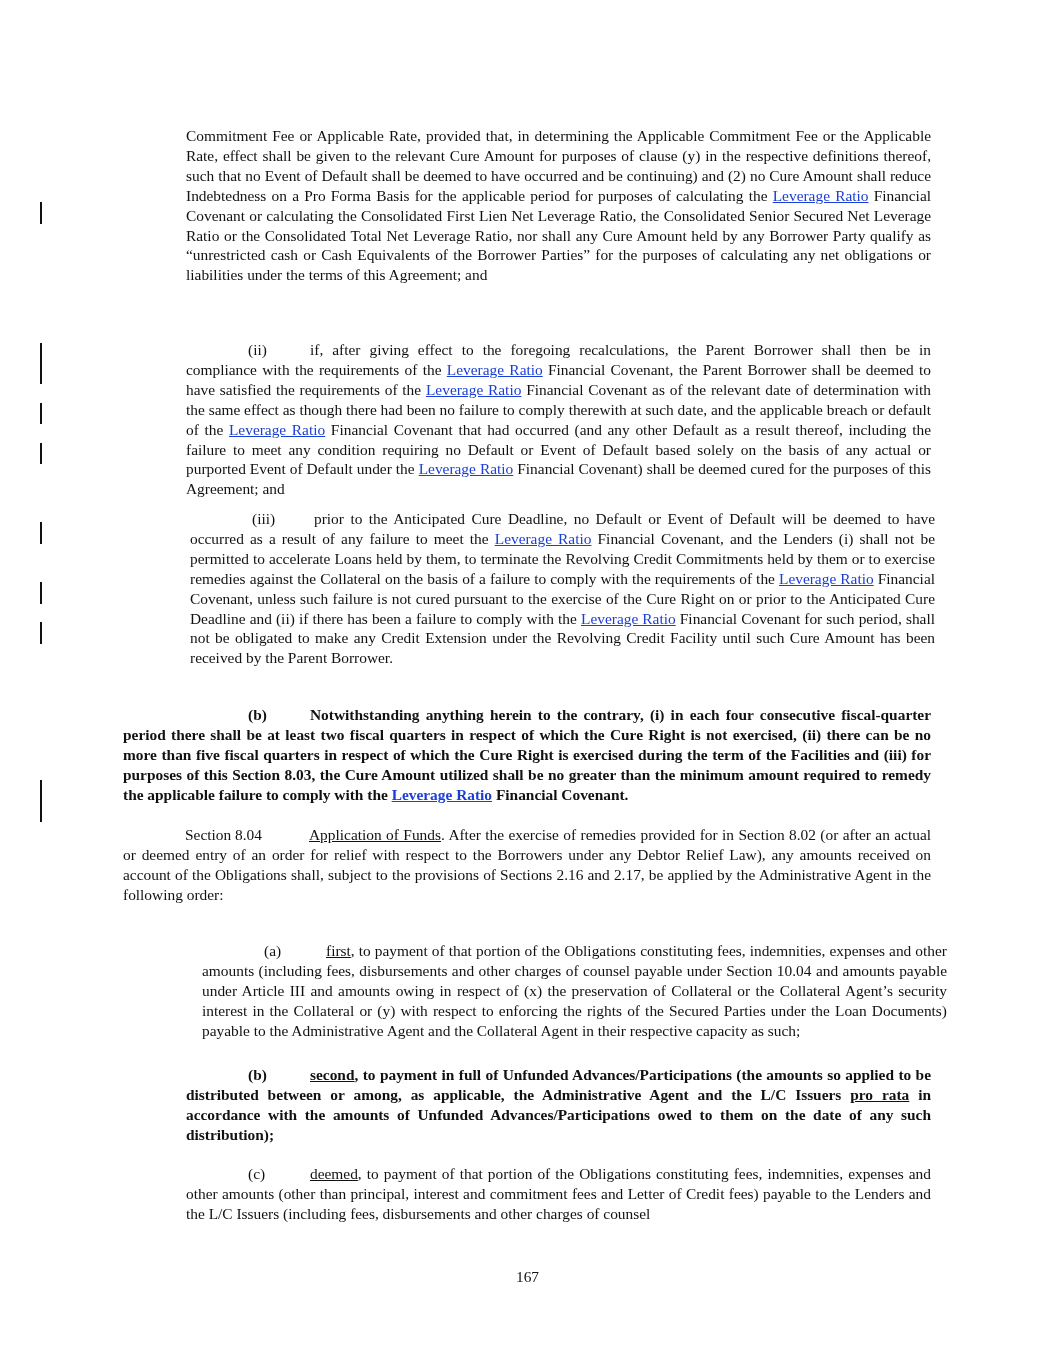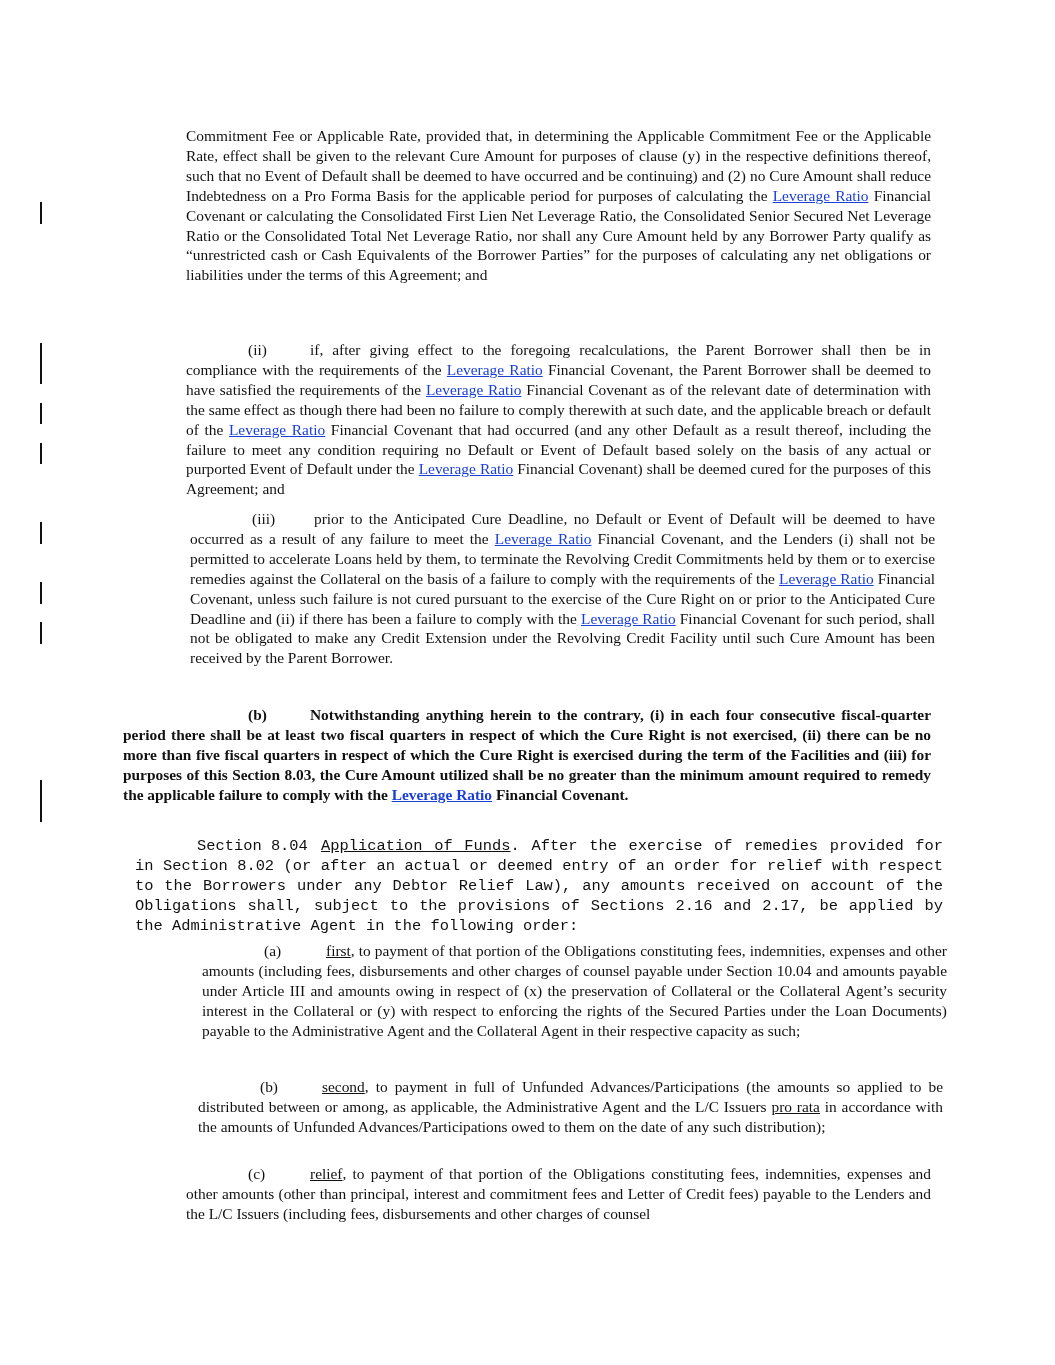--- a/index.html
+++ b/index.html
@@ -45,37 +45,38 @@
       <span class="lbl">(iii)</span><span>prior to the Anticipated Cure Deadline, no Default or Event of Default will be deemed to have occurred as a result of any failure to meet the </span><span class="link">Leverage Ratio</span><span> Financial Covenant, and the Lenders (i) shall not be permitted to accelerate Loans held by them, to terminate the Revolving Credit Commitments held by them or to exercise remedies against the Collateral on the basis of a failure to comply with the requirements of the </span><span class="link">Leverage Ratio</span><span> Financial Covenant, unless such failure is not cured pursuant to the exercise of the Cure Right on or prior to the Anticipated Cure Deadline and (ii) if there has been a failure to comply with the </span><span class="link">Leverage Ratio</span><span> Financial Covenant for such period, shall not be obligated to make any Credit Extension under the Revolving Credit Facility until such Cure Amount has been received by the Parent Borrower.</span>
     </span>
   </p>
 
   <p class="para outer" style="top:705px;margin:0;font-weight:bold;">
     <span class="first">
       <span style="display:inline-block;width:63px;"></span><span class="lbl">(b)</span><span>Notwithstanding anything herein to the contrary, (i) in each four consecutive fiscal-quarter period there shall be at least two fiscal quarters in respect of which the Cure Right is not exercised, (ii) there can be no more than five fiscal quarters in respect of which the Cure Right is exercised during the term of the Facilities and (iii) for purposes of this Section 8.03, the Cure Amount utilized shall be no greater than the minimum amount required to remedy the applicable failure to comply with the </span><span class="link">Leverage Ratio</span><span> Financial Covenant.</span>
     </span>
   </p>
 
-  <p class="para outer" style="top:825px;margin:12px;font-family:Liberation Mono, monospace;">
+  <p class="para outer" style="top:825px;margin:0;">
     <span class="first">
       <span style="display:inline-block;width:0;"></span><span class="lbl" style="width:124px;">Section 8.04</span><span class="u">Application of Funds</span><span>.  After the exercise of remedies provided for in Section 8.02 (or after an actual or deemed entry of an order for relief with respect to the Borrowers under any Debtor Relief Law), any amounts received on account of the Obligations shall, subject to the provisions of Sections 2.16 and 2.17, be applied by the Administrative Agent in the following order:</span>
     </span>
   </p>
 
   <p class="para inner" style="top:925px;margin:16px;">
     <span class="first">
       <span class="lbl">(a)</span><span class="u">first</span><span>, to payment of that portion of the Obligations constituting fees, indemnities, expenses and other amounts (including fees, disbursements and other charges of counsel payable under Section 10.04 and amounts payable under Article III and amounts owing in respect of (x) the preservation of Collateral or the Collateral Agent’s security interest in the Collateral or (y) with respect to enforcing the rights of the Secured Parties under the Loan Documents) payable to the Administrative Agent and the Collateral Agent in their respective capacity as such;</span>
     </span>
   </p>
 
-  <p class="para inner" style="top:1065px;margin:12px;">
+  <p class="para inner" style="top:1065px;margin:0;font-weight:bold;">
     <span class="first">
       <span class="lbl">(b)</span><span class="u">second</span><span>, to payment in full of Unfunded Advances/Participations (the amounts so applied to be distributed between or among, as applicable, the Administrative Agent and the L/C Issuers </span><span class="u">pro rata</span><span> in accordance with the amounts of Unfunded Advances/Participations owed to them on the date of any such distribution);</span>
     </span>
   </p>
 
   <p class="para inner" style="top:1164px;margin:0;">
     <span class="first">
-      <span class="lbl">(c)</span><span class="u">relief</span><span>, to payment of that portion of the Obligations constituting fees, indemnities, expenses and other amounts (other than principal, interest and commitment fees and Letter of Credit fees) payable to the Lenders and the L/C Issuers (including fees, disbursements and other charges of counsel</span>
+      <span class="lbl">(c)</span><span class="u">deemed</span><span>, to payment of that portion of the Obligations constituting fees, indemnities, expenses and other amounts (other than principal, interest and commitment fees and Letter of Credit fees) payable to the Lenders and the L/C Issuers (including fees, disbursements and other charges of counsel</span>
     </span>
   </p>
 
+  <div class="pagenum">167</div>
 </div>
 
 </body></html>

